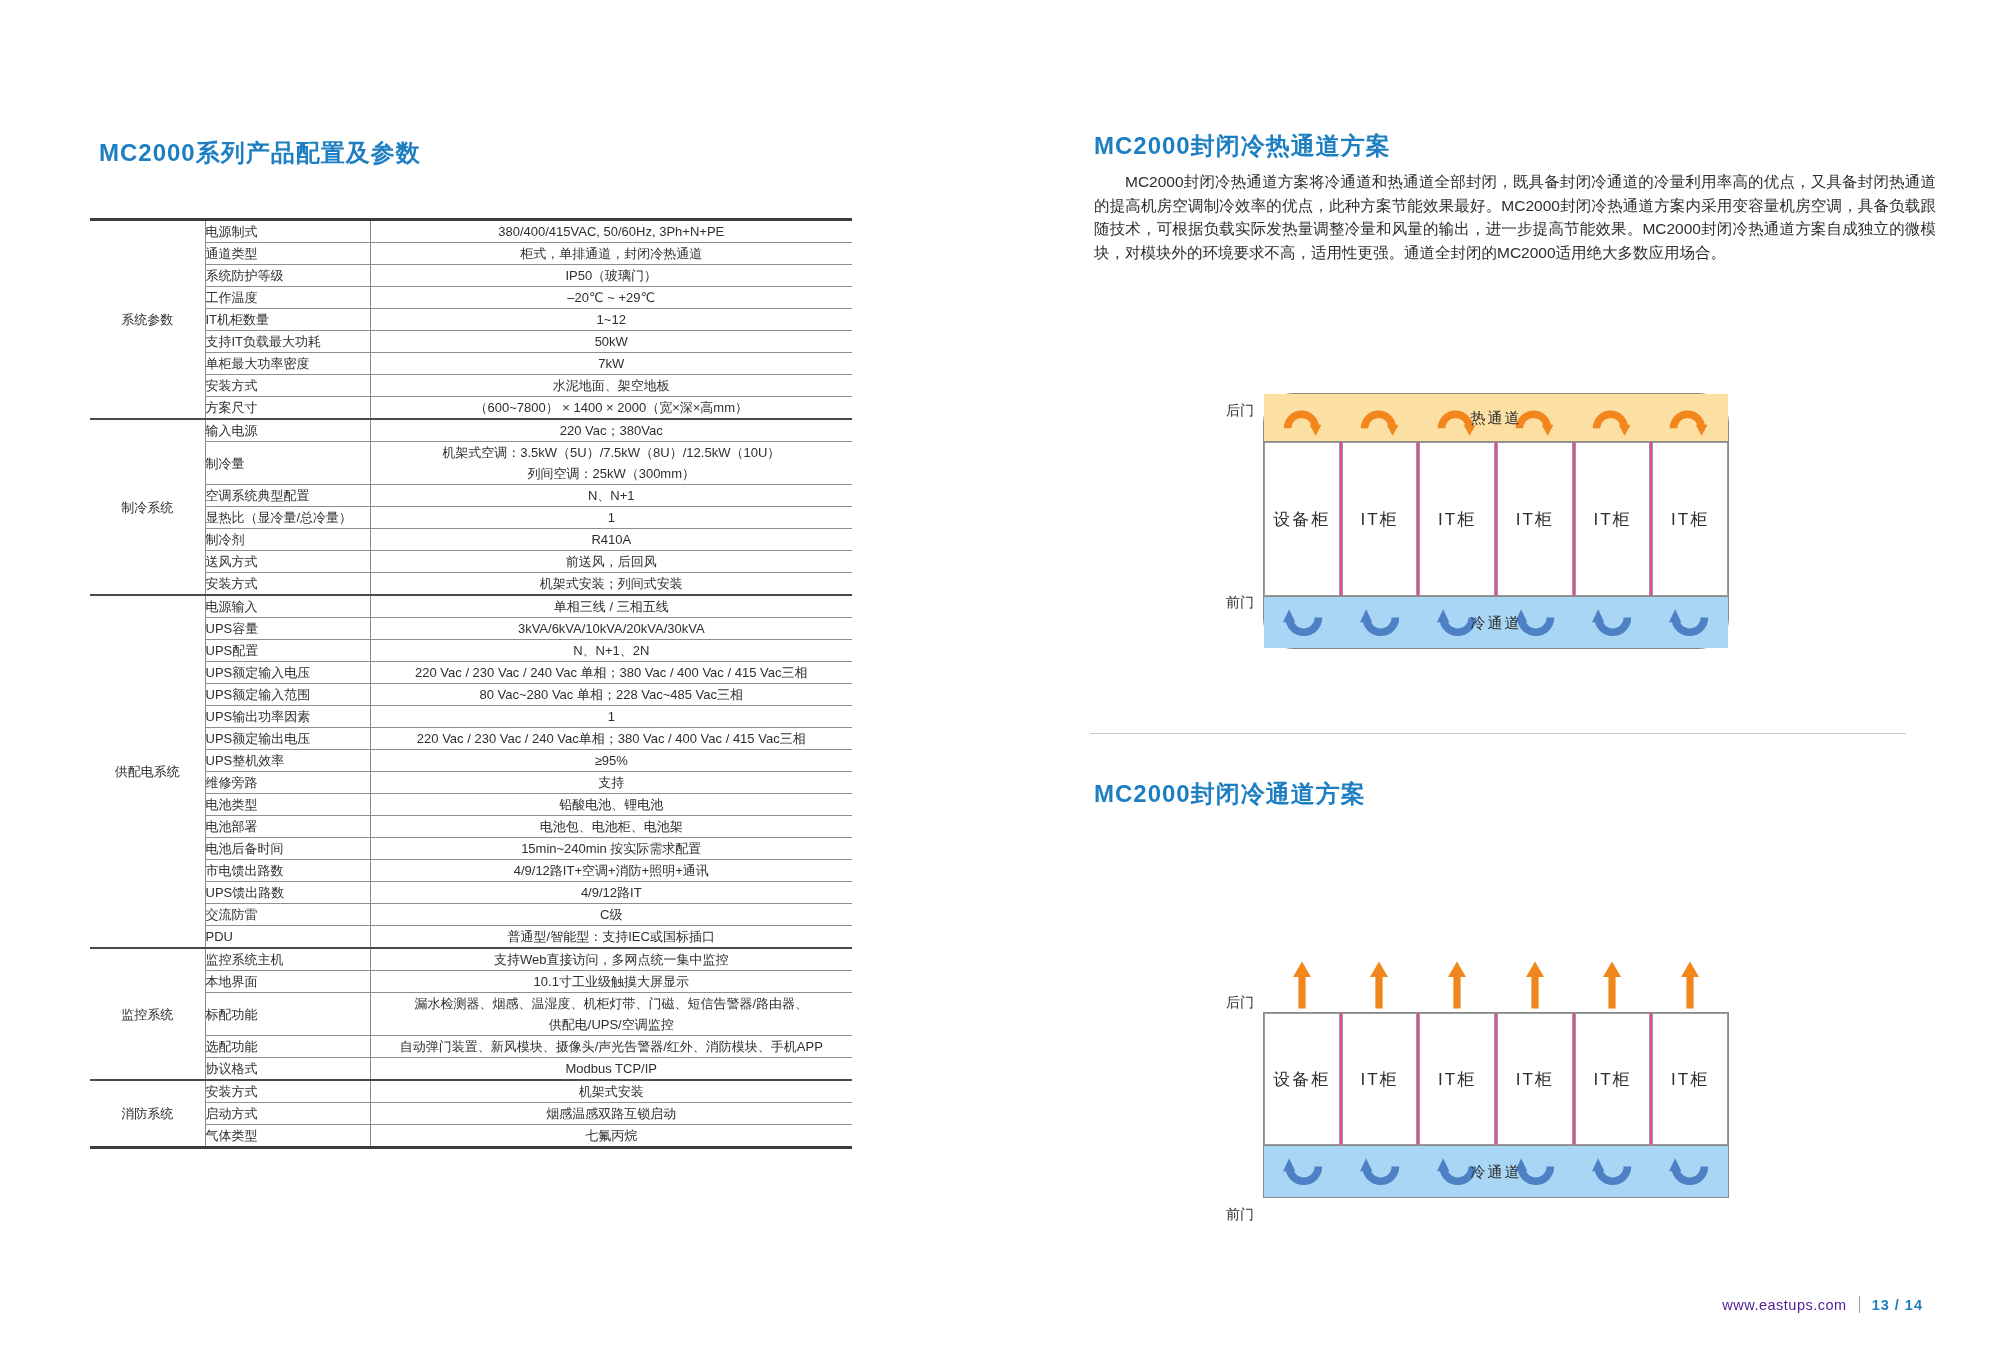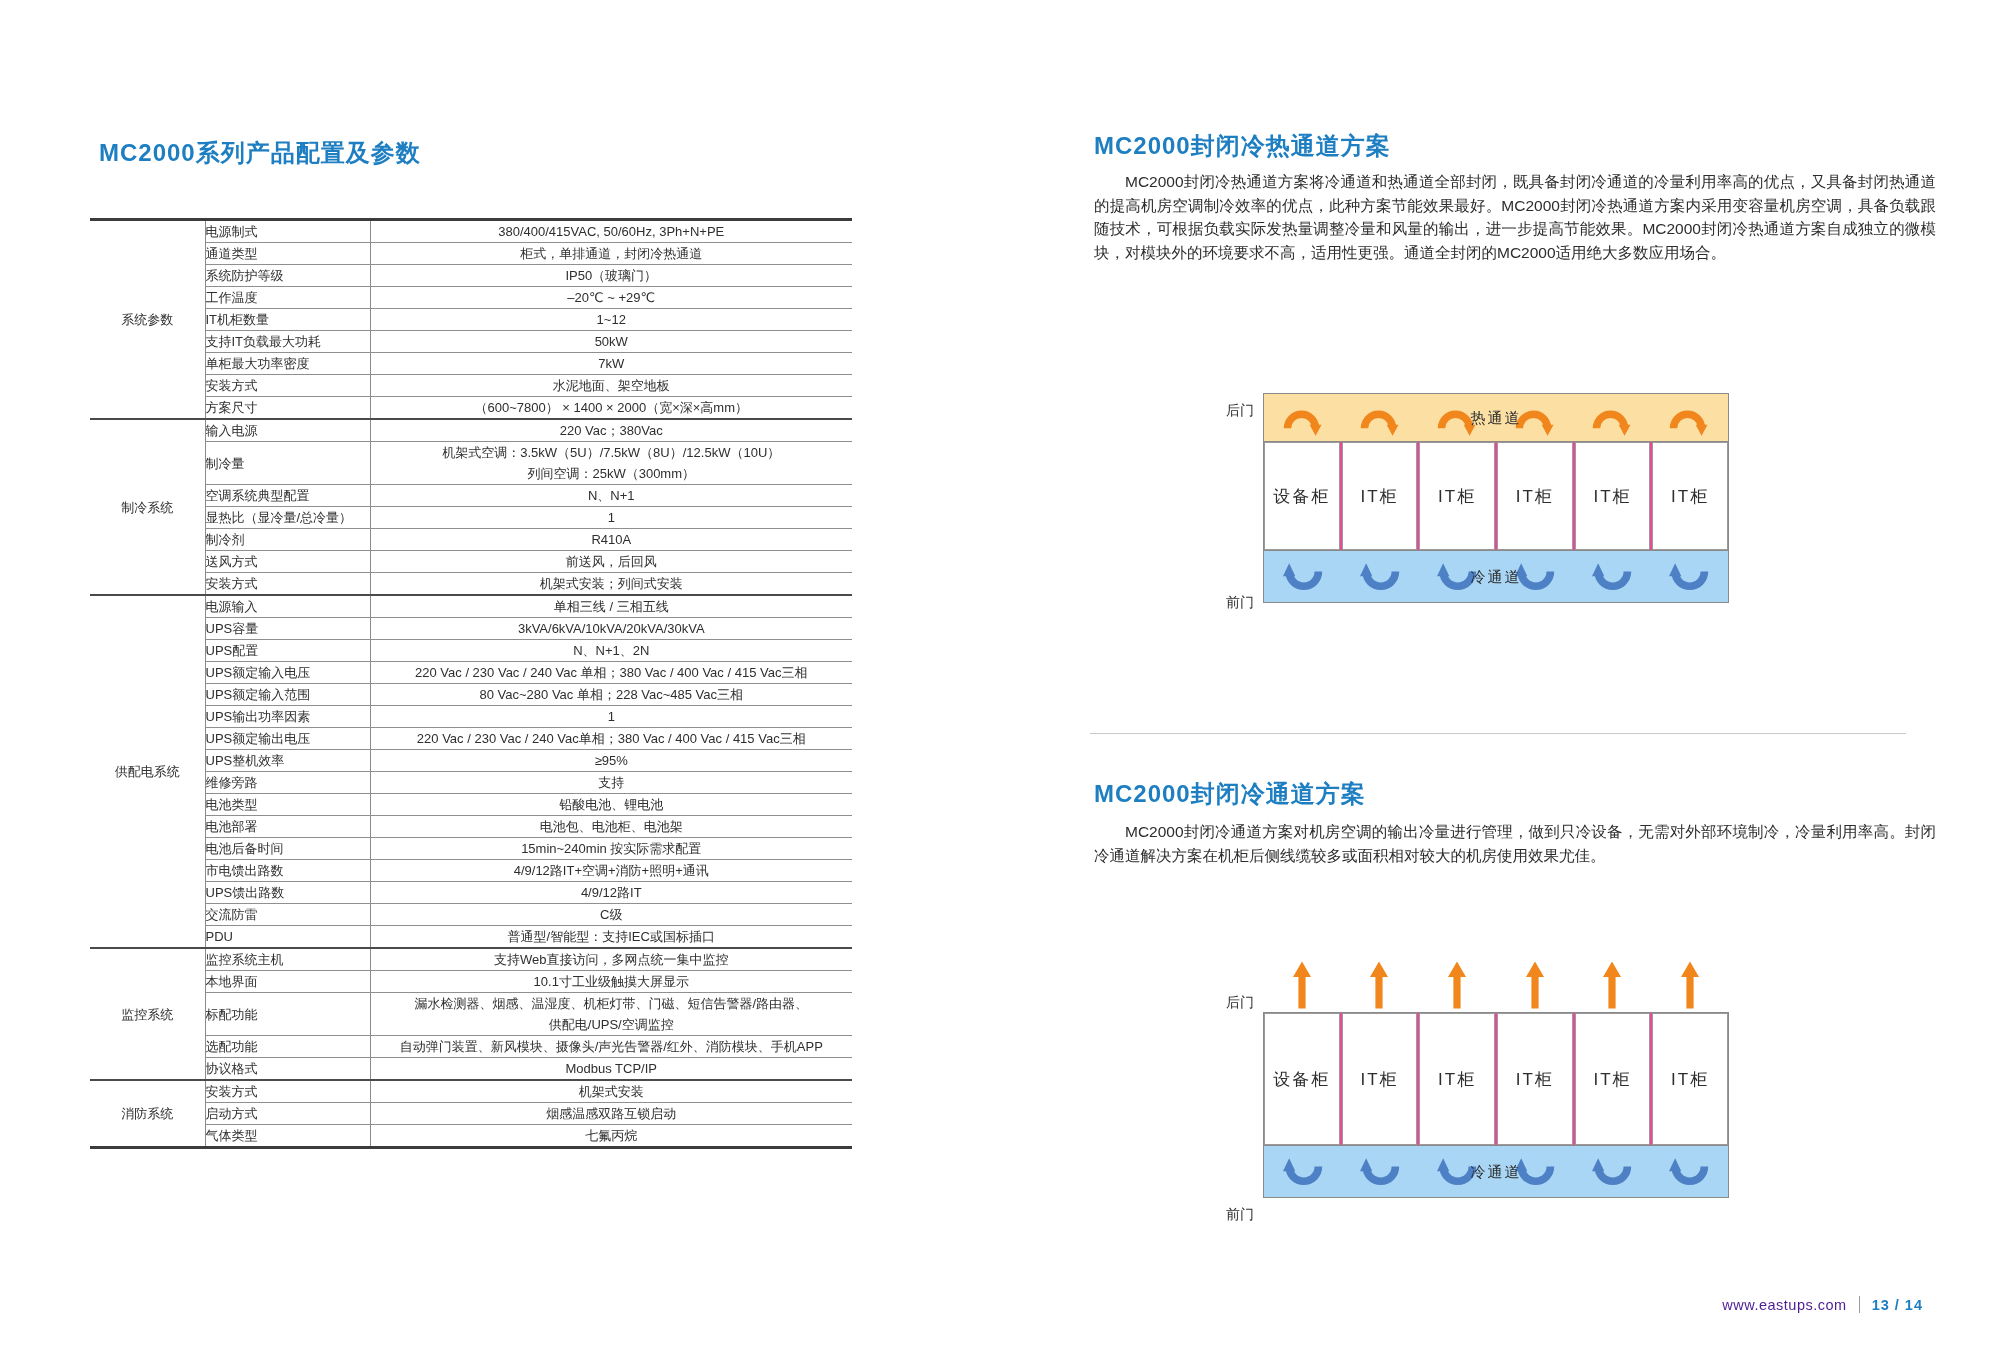--- a/index.html
+++ b/index.html
@@ -34,21 +34,21 @@
   .s2-para{top:820px;}
   .divider{position:absolute;left:0;top:733px;width:816px;height:0;border-top:1px solid #c9c9c9;}
 
   .door-label{position:absolute;font-size:14px;color:#2d2d2d;}
   .rear1{left:136px;top:402px;}
   .front1{left:136px;top:594px;}
   .rear2{left:136px;top:994px;}
   .front2{left:136px;top:1206px;}
 
   .diag-box{position:absolute;left:173px;width:466px;border:1px solid #8a8a8a;display:flex;flex-direction:column;box-sizing:border-box;}
-  .diag1-box{top:393px;height:210px;}
+  .diag1-box{top:393px;height:256px;border-radius:30px;}
   .diag2-box{top:1012px;height:186px;}
 
   .band{position:relative;display:grid;grid-template-columns:repeat(6,1fr);align-items:center;justify-items:center;}
   .band.hot{height:47px;border-bottom:1px solid #8a8a8a;}
   .band.cold{height:51px;border-top:1px solid #8a8a8a;}
   .band-label{position:absolute;left:50%;top:50%;transform:translate(-50%,-50%);font-size:15px;color:#2d2d2d;letter-spacing:2px;z-index:2;}
   .arrow{display:flex;align-items:center;justify-content:center;}
 
   .cab-row{flex:1;display:grid;grid-template-columns:repeat(6,1fr);gap:2px;background:#ec4899;padding:0;}
   .cab{border:1px solid #9a9a9a;display:flex;align-items:center;justify-content:center;font-size:17px;color:#2d2d2d;letter-spacing:2px;background:#fff;}
@@ -347,21 +347,20 @@
               <path d="M46 12 A19 19 0 0 1 8 12" fill="none" stroke="#4d80c4" stroke-width="10"></path>
               <polygon points="0,18 16,18 8,1" fill="#4d80c4"></polygon>
             </svg>
           </span>
         </div>
     </div>
 
     <div class="divider"></div>
 
     <h2 class="sec-title s2-title">MC2000封闭冷通道方案</h2>
-    <p class="sec-para s2-para">MC2000封闭冷通道方案对机房空调的输出冷量进行管理，做到只冷设备，无需对外部环境制冷，冷量利用率高。封闭冷通道解决方案在机柜后侧线缆较多或面积相对较大的机房使用效果尤佳。</p>
 
     <div class="arrow-row" id="d2-arrows">
         <span class="arrow">
           <svg width="18" height="50" viewBox="0 0 20 52">
             <polygon points="10,0 20,17 14,17 14,52 6,52 6,17 0,17" fill="#f0861c"></polygon>
           </svg>
         </span>
         <span class="arrow">
           <svg width="18" height="50" viewBox="0 0 20 52">
             <polygon points="10,0 20,17 14,17 14,52 6,52 6,17 0,17" fill="#f0861c"></polygon>

